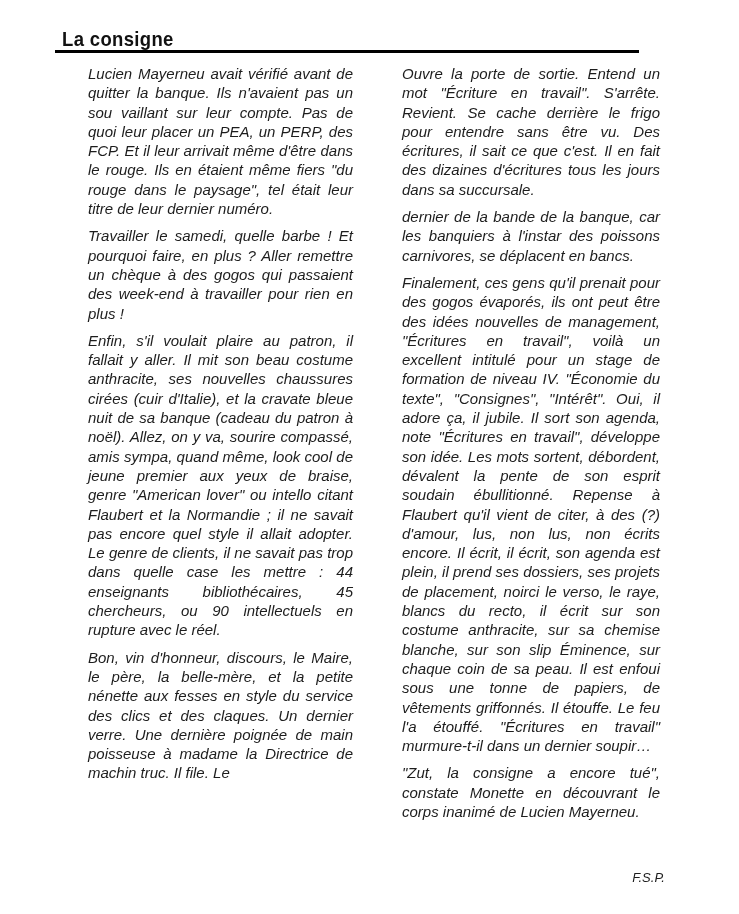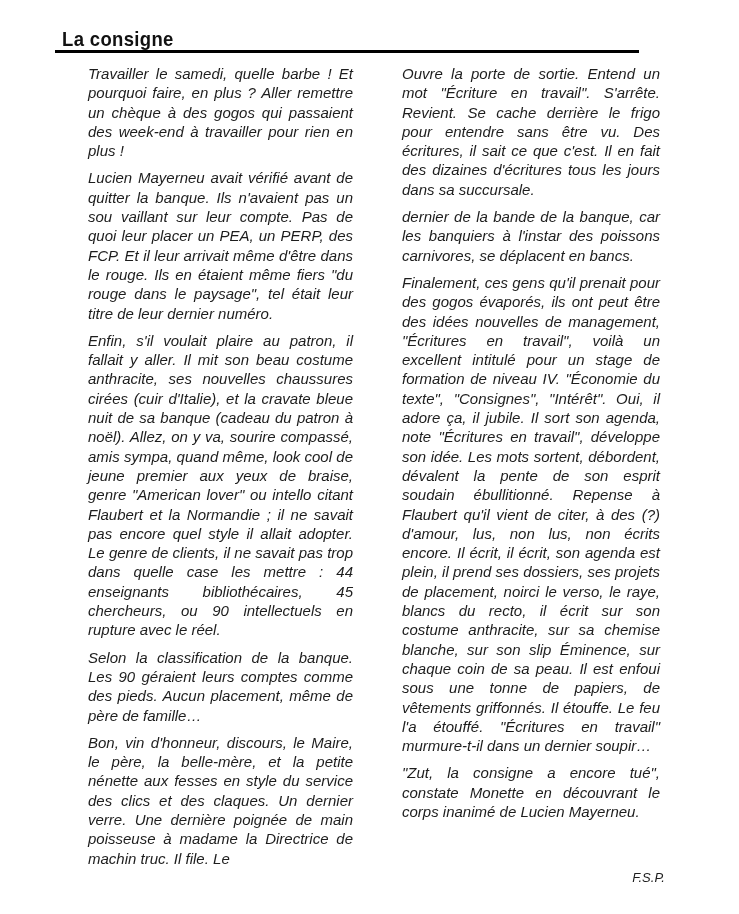--- a/index.html
+++ b/index.html
@@ -74,24 +74,23 @@
 
 <div class="page">
 
   <h1 class="doc-title">La consigne</h1>
 
   <div class="title-rule"></div>
 
   <div class="columns">
 
     <div class="col col-left">
+      <p>Lucien Mayerneu avait vérifié avant de quitter la banque. Ils n'avaient pas un sou vaillant sur leur compte. Pas de quoi leur placer un PEA, un PERP, des FCP. Et il leur arrivait même d'être dans le rouge. Ils en étaient même fiers "du rouge dans le paysage", tel était leur titre de leur dernier numéro.</p>
       <p>Travailler le samedi, quelle barbe ! Et pourquoi faire, en plus ? Aller remettre un chèque à des gogos qui passaient des week-end à travailler pour rien en plus !</p>
-      <p>Lucien Mayerneu avait vérifié avant de quitter la banque. Ils n'avaient pas un sou vaillant sur leur compte. Pas de quoi leur placer un PEA, un PERP, des FCP. Et il leur arrivait même d'être dans le rouge. Ils en étaient même fiers "du rouge dans le paysage", tel était leur titre de leur dernier numéro.</p>
       <p>Enfin, s'il voulait plaire au patron, il fallait y aller. Il mit son beau costume anthracite, ses nouvelles chaussures cirées (cuir d'Italie), et la cravate bleue nuit de sa banque (cadeau du patron à noël). Allez, on y va, sourire compassé, amis sympa, quand même, look cool de jeune premier aux yeux de braise, genre "American lover" ou intello citant Flaubert et la Normandie ; il ne savait pas encore quel style il allait adopter. Le genre de clients, il ne savait pas trop dans quelle case les mettre : 44 enseignants bibliothécaires, 45 chercheurs, ou 90 intellectuels en rupture avec le réel.</p>
-      <p>Selon la classification de la banque. Les 90 géraient leurs comptes comme des pieds. Aucun placement, même de père de famille…</p>
       <p>Bon, vin d'honneur, discours, le Maire, le père, la belle-mère, et la petite nénette aux fesses en style du service des clics et des claques. Un dernier verre. Une dernière poignée de main poisseuse à madame la Directrice de machin truc. Il file. Le</p>
     </div>
 
     <div class="col col-right">
       <p>Ouvre la porte de sortie. Entend un mot "Écriture en travail". S'arrête. Revient. Se cache derrière le frigo pour entendre sans être vu. Des écritures, il sait ce que c'est. Il en fait des dizaines d'écritures tous les jours dans sa succursale.</p>
       <p>dernier de la bande de la banque, car les banquiers à l'instar des poissons carnivores, se déplacent en bancs.</p>
       <p>Finalement, ces gens qu'il prenait pour des gogos évaporés, ils ont peut être des idées nouvelles de management, "Écritures en travail", voilà un excellent intitulé pour un stage de formation de niveau IV. "Économie du texte", "Consignes", "Intérêt". Oui, il adore ça, il jubile. Il sort son agenda, note "Écritures en travail", développe son idée. Les mots sortent, débordent, dévalent la pente de son esprit soudain ébullitionné. Repense à Flaubert qu'il vient de citer, à des (?) d'amour, lus, non lus, non écrits encore. Il écrit, il écrit, son agenda est plein, il prend ses dossiers, ses projets de placement, noirci le verso, le raye, blancs du recto, il écrit sur son costume anthracite, sur sa chemise blanche, sur son slip Éminence, sur chaque coin de sa peau. Il est enfoui sous une tonne de papiers, de vêtements griffonnés. Il étouffe. Le feu l'a étouffé. "Écritures en travail" murmure-t-il dans un dernier soupir…</p>
       <p>"Zut, la consigne a encore tué", constate Monette en découvrant le corps inanimé de Lucien Mayerneu.</p>
     </div>
 

